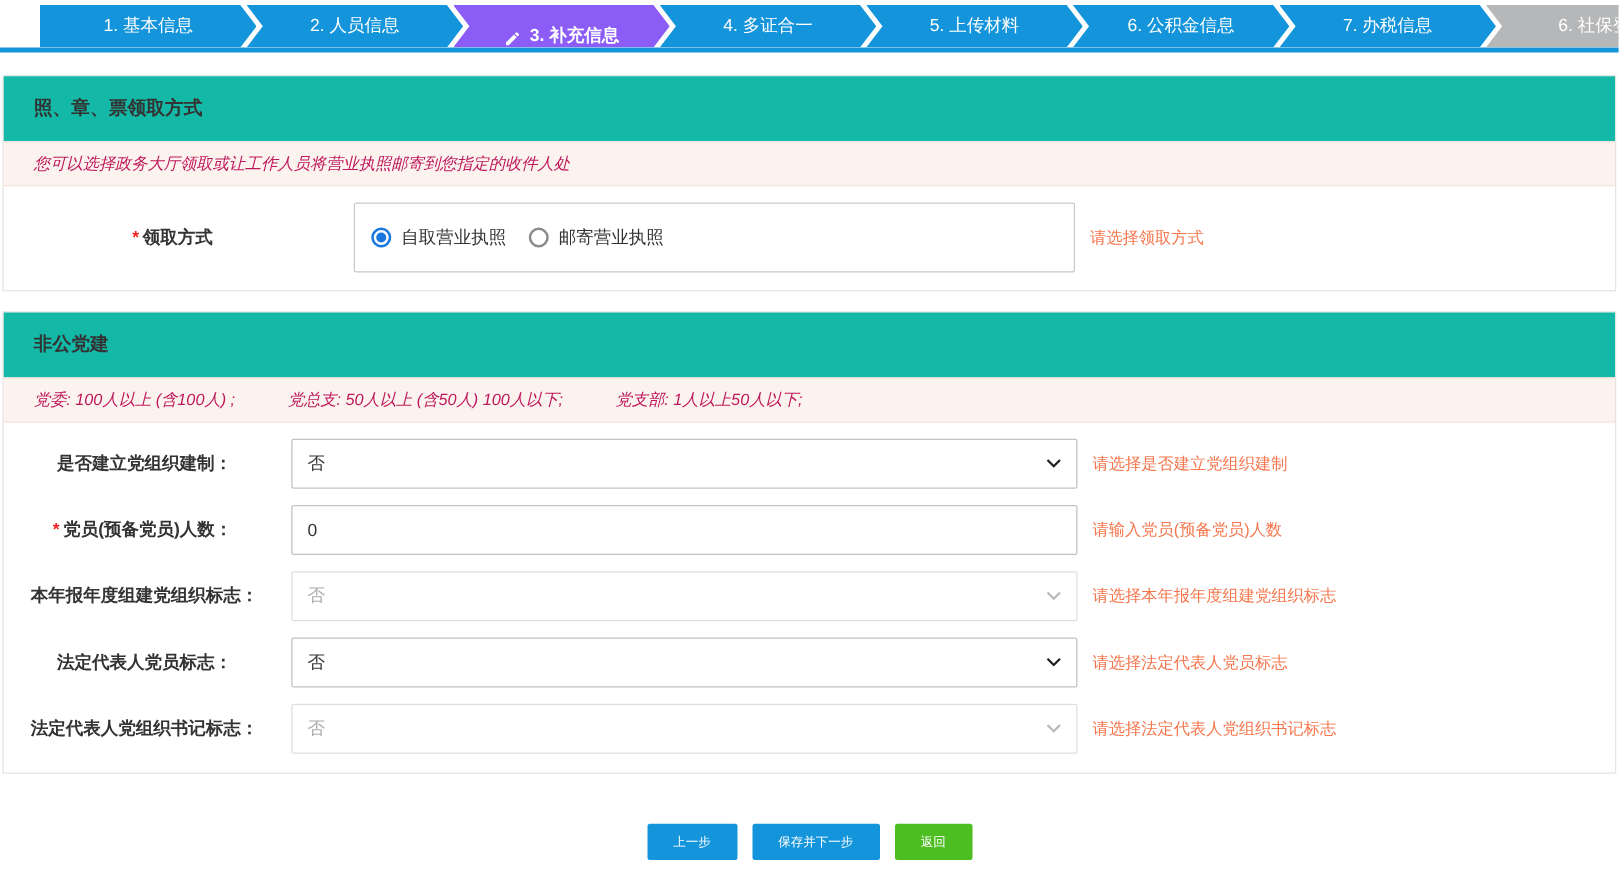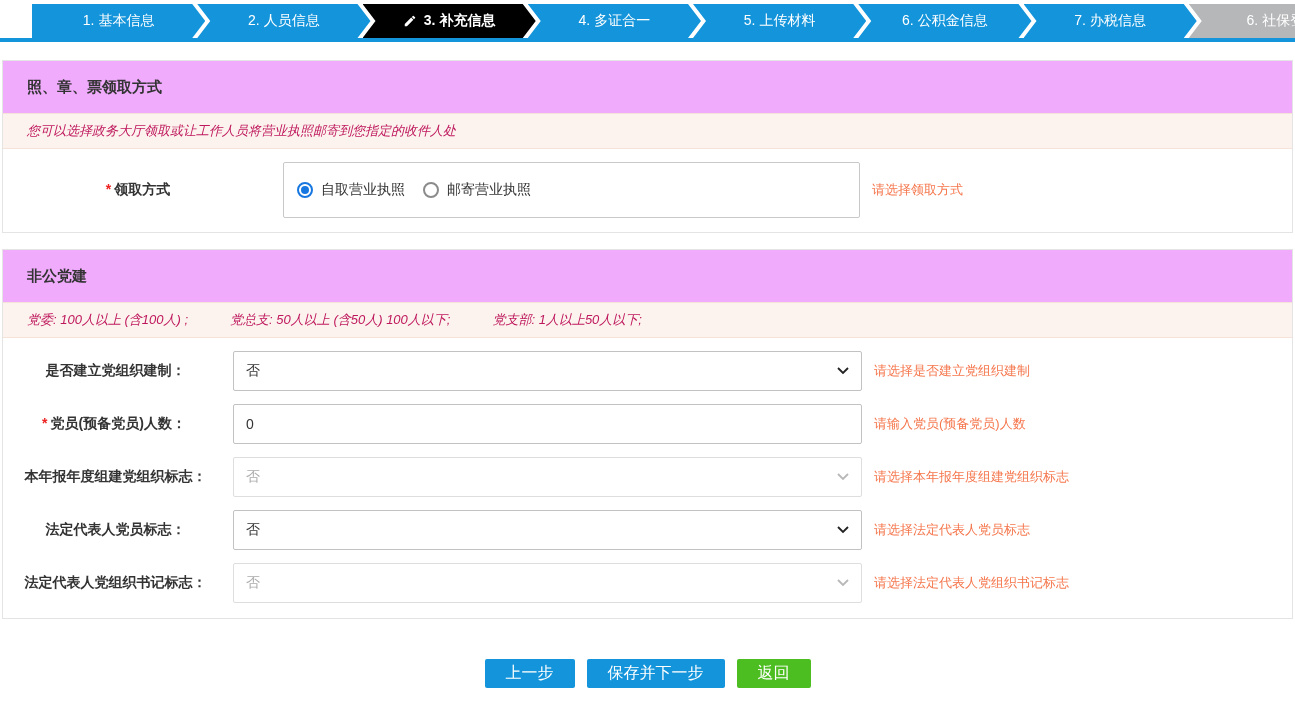--- a/index.html
+++ b/index.html
@@ -6,30 +6,30 @@
   body{width:1295px;font-family:"Liberation Sans","DejaVu Sans",sans-serif;color:#333;}
 
   
   .steps-wrap{margin-top:4px;height:34px;overflow:hidden;border-bottom:4px solid #1495db;padding-left:32px;}
   .steps{display:flex;width:1330px;height:34px;}
   .step{flex:1;height:34px;display:flex;align-items:center;justify-content:center;gap:7px;
         color:#fff;font-size:14px;background:#1495db;cursor:pointer;
         clip-path:polygon(0 0,calc(100% - 13px) 0,100% 50%,calc(100% - 13px) 100%,0 100%,13px 50%);}
   .step.first{clip-path:polygon(0 0,calc(100% - 13px) 0,100% 50%,calc(100% - 13px) 100%,0 100%);}
   .step + .step{margin-left:-8px;}
-  .step.active{background:#000000;font-weight:bold;}
+  .step.active{background:#8b5cf6;font-weight:bold;align-items:flex-end;}
   .step.future{background:#1495db;}
   .step.disabled{background:#b6b7b9;}
   .step .pencil{display:inline-flex;align-items:center;}
 
   
   .panel{margin:0 2px;border:1px solid #e4e4e4;background:#fff;}
   .panel1{margin-top:18px;}
   .panel2{margin-top:16px;}
-  .panel-header{height:52px;line-height:52px;padding:0 24px;background:#f0abfc;
+  .panel-header{height:52px;line-height:52px;padding:0 24px;background:#14b8a6;
                 font-size:15px;font-weight:bold;color:#333;}
   .panel-notice{height:34px;line-height:34px;padding:0 24px;background:#fdf3ee;color:#be185d;
                 font-size:13px;border-top:1px solid #f5e3da;border-bottom:1px solid #f5e3da;white-space:nowrap;overflow:hidden;font-style:italic;}
   .panel-notice .seg{margin-right:42px;}
   .panel-body{padding:13px 0 14px;}
   .panel2 .panel-body{padding:13px 0 15px;}
 
   .form-row{display:flex;align-items:center;margin-bottom:13px;}
   .form-row:last-child{margin-bottom:0;}
   .form-label{width:222px;text-align:center;font-size:14px;font-weight:bold;color:#333;flex:0 0 auto;}
@@ -49,21 +49,21 @@
   .field{margin-left:8px;width:629px;height:40px;box-sizing:border-box;border:1px solid #c2c2c2;
          border-radius:2px;background:#fff;font-size:14px;color:#333;}
   .select{display:flex;align-items:center;justify-content:space-between;padding:0 12px;cursor:pointer;}
   .select .chevron{color:#222;display:inline-flex;}
   .select.disabled{border-color:#dedede;color:#ababab;cursor:default;}
   .select.disabled .chevron{color:#b8b8b8;}
   input.field{padding:0 12px;outline:none;}
 
   
   .btn-row{margin-top:40px;display:flex;justify-content:center;gap:12px;}
-  .btn{height:29px;padding:0 21px;border:none;border-radius:2px;color:#fff;font-size:16px;
+  .btn{height:29px;padding:0 21px;border:none;border-radius:2px;color:#fff;font-size:10px;
        font-family:inherit;cursor:pointer;text-align:right;}
   .btn.blue{background:#1495db;}
   .btn.green{background:#4dbe22;}
 </style>
 </head>
 <body>
 
 <div class="steps-wrap">
   <div class="steps">
     <div class="step first">

